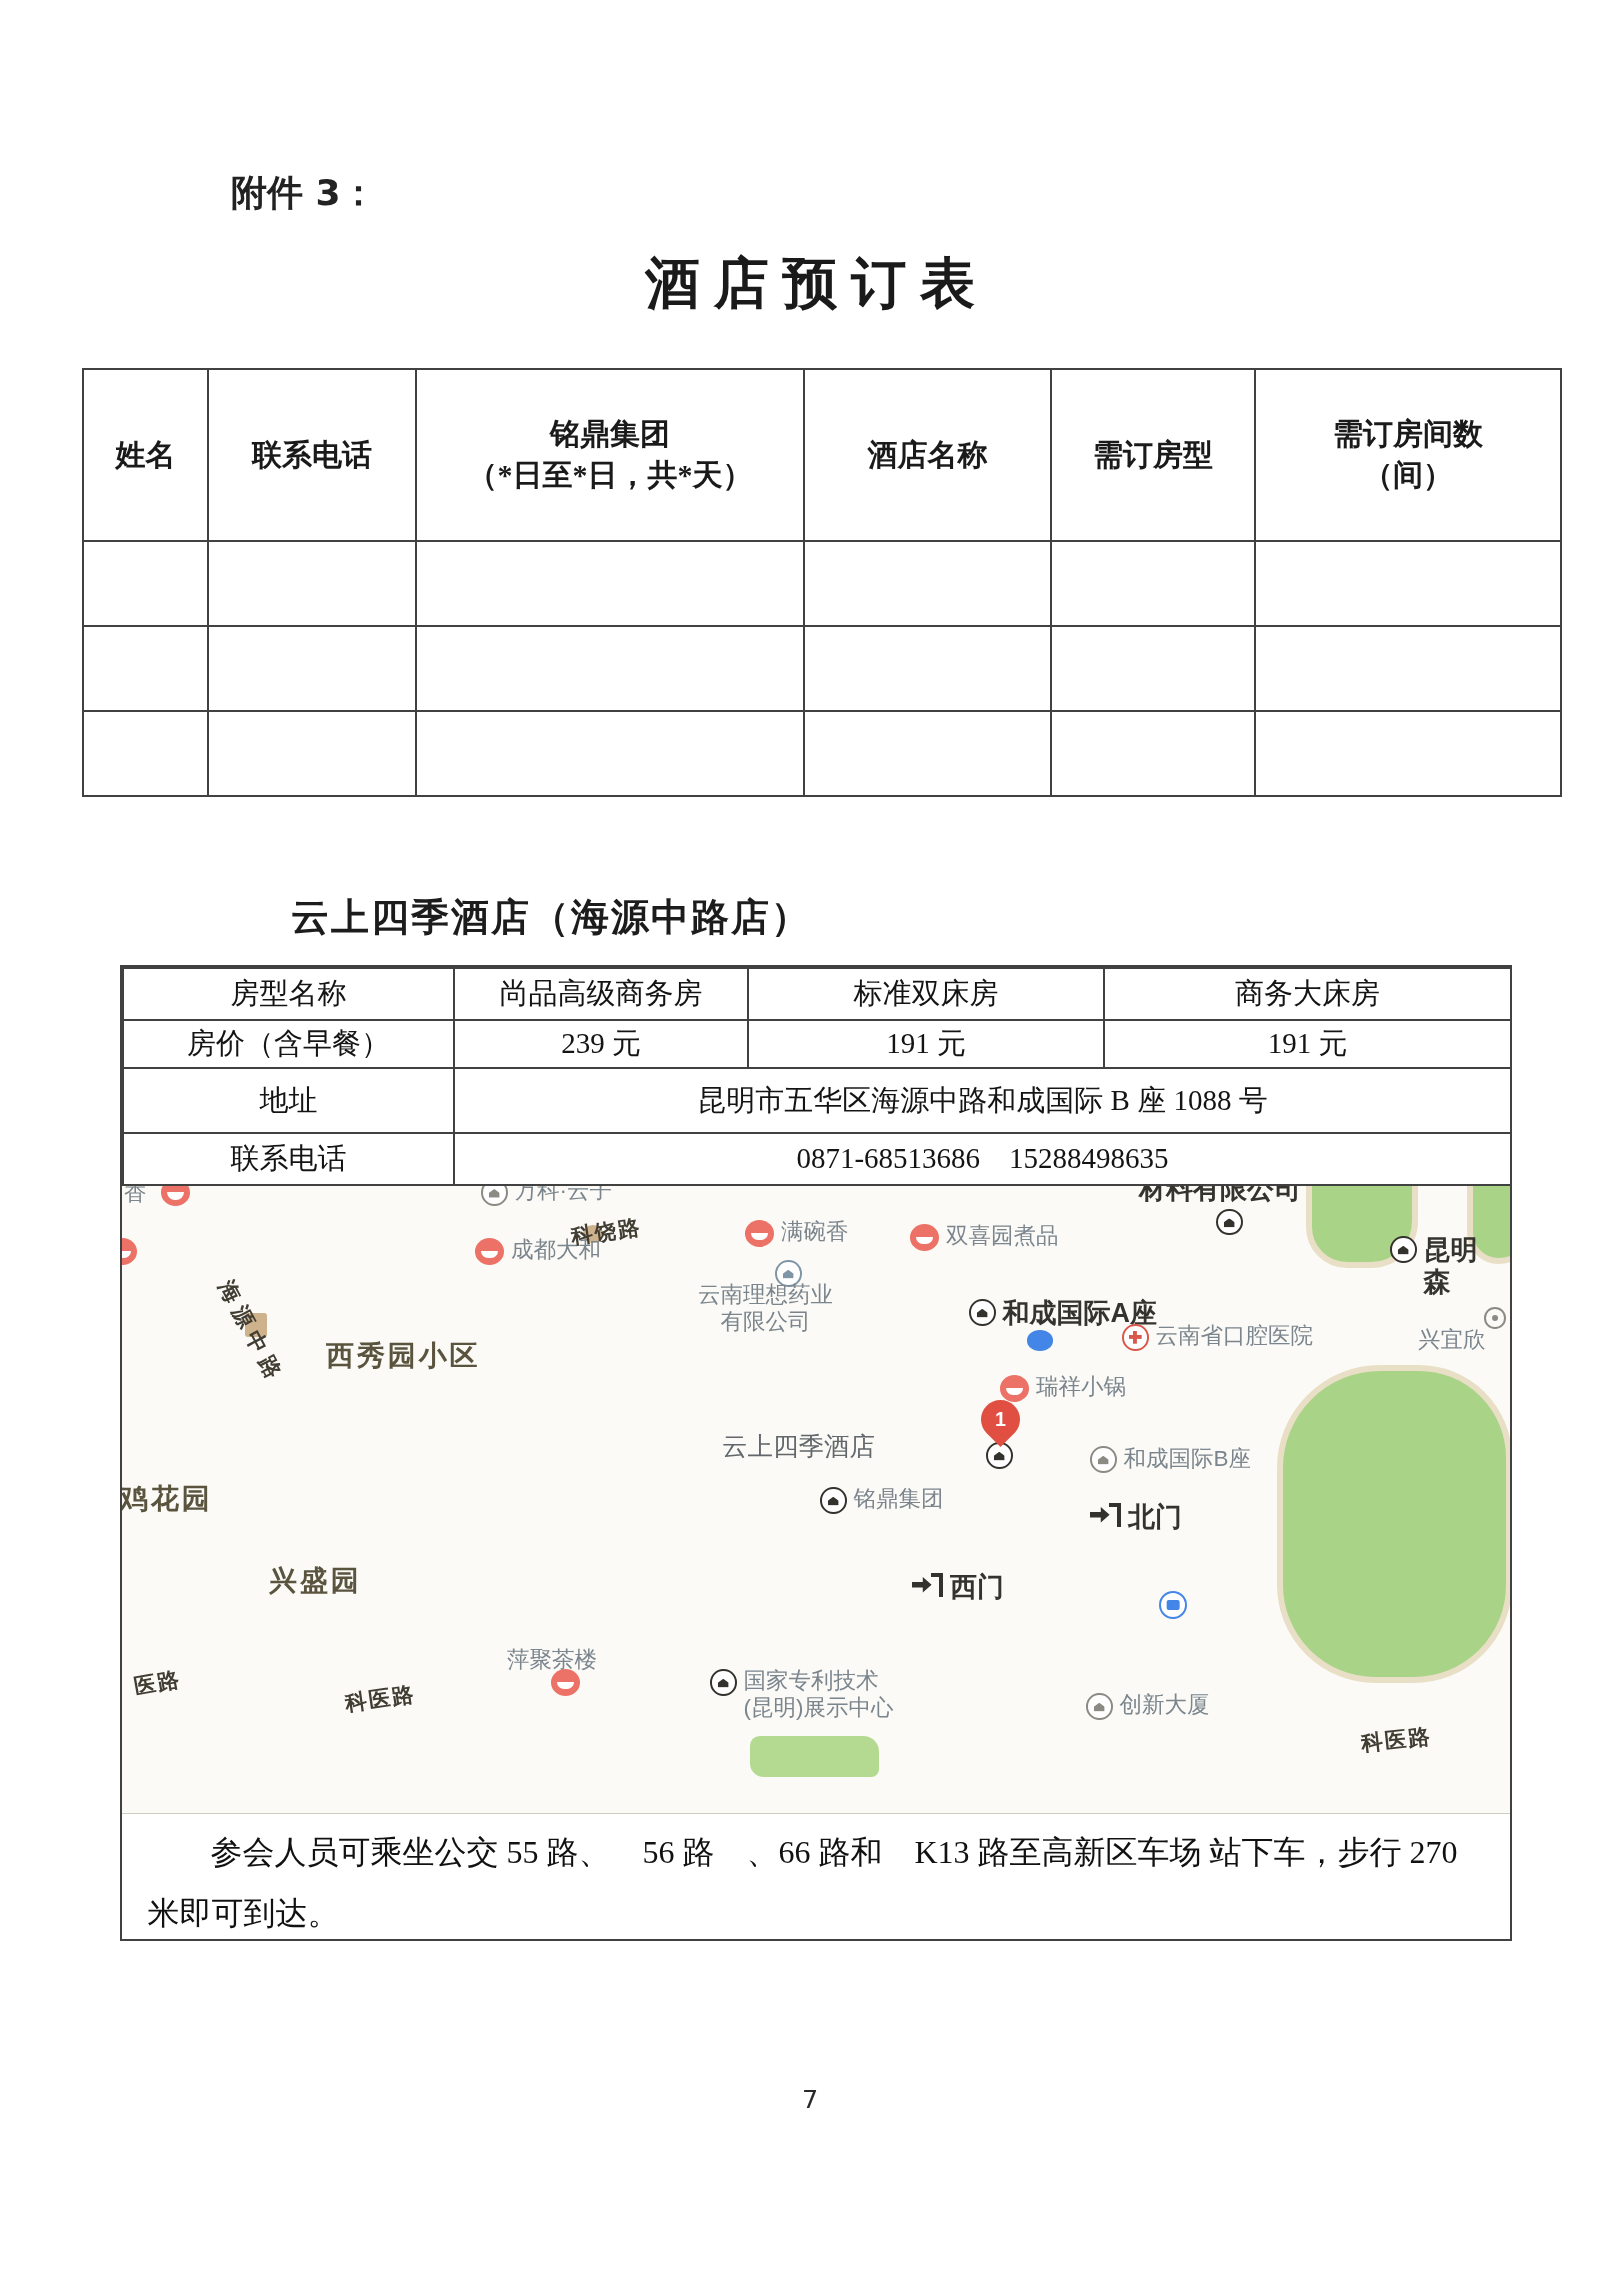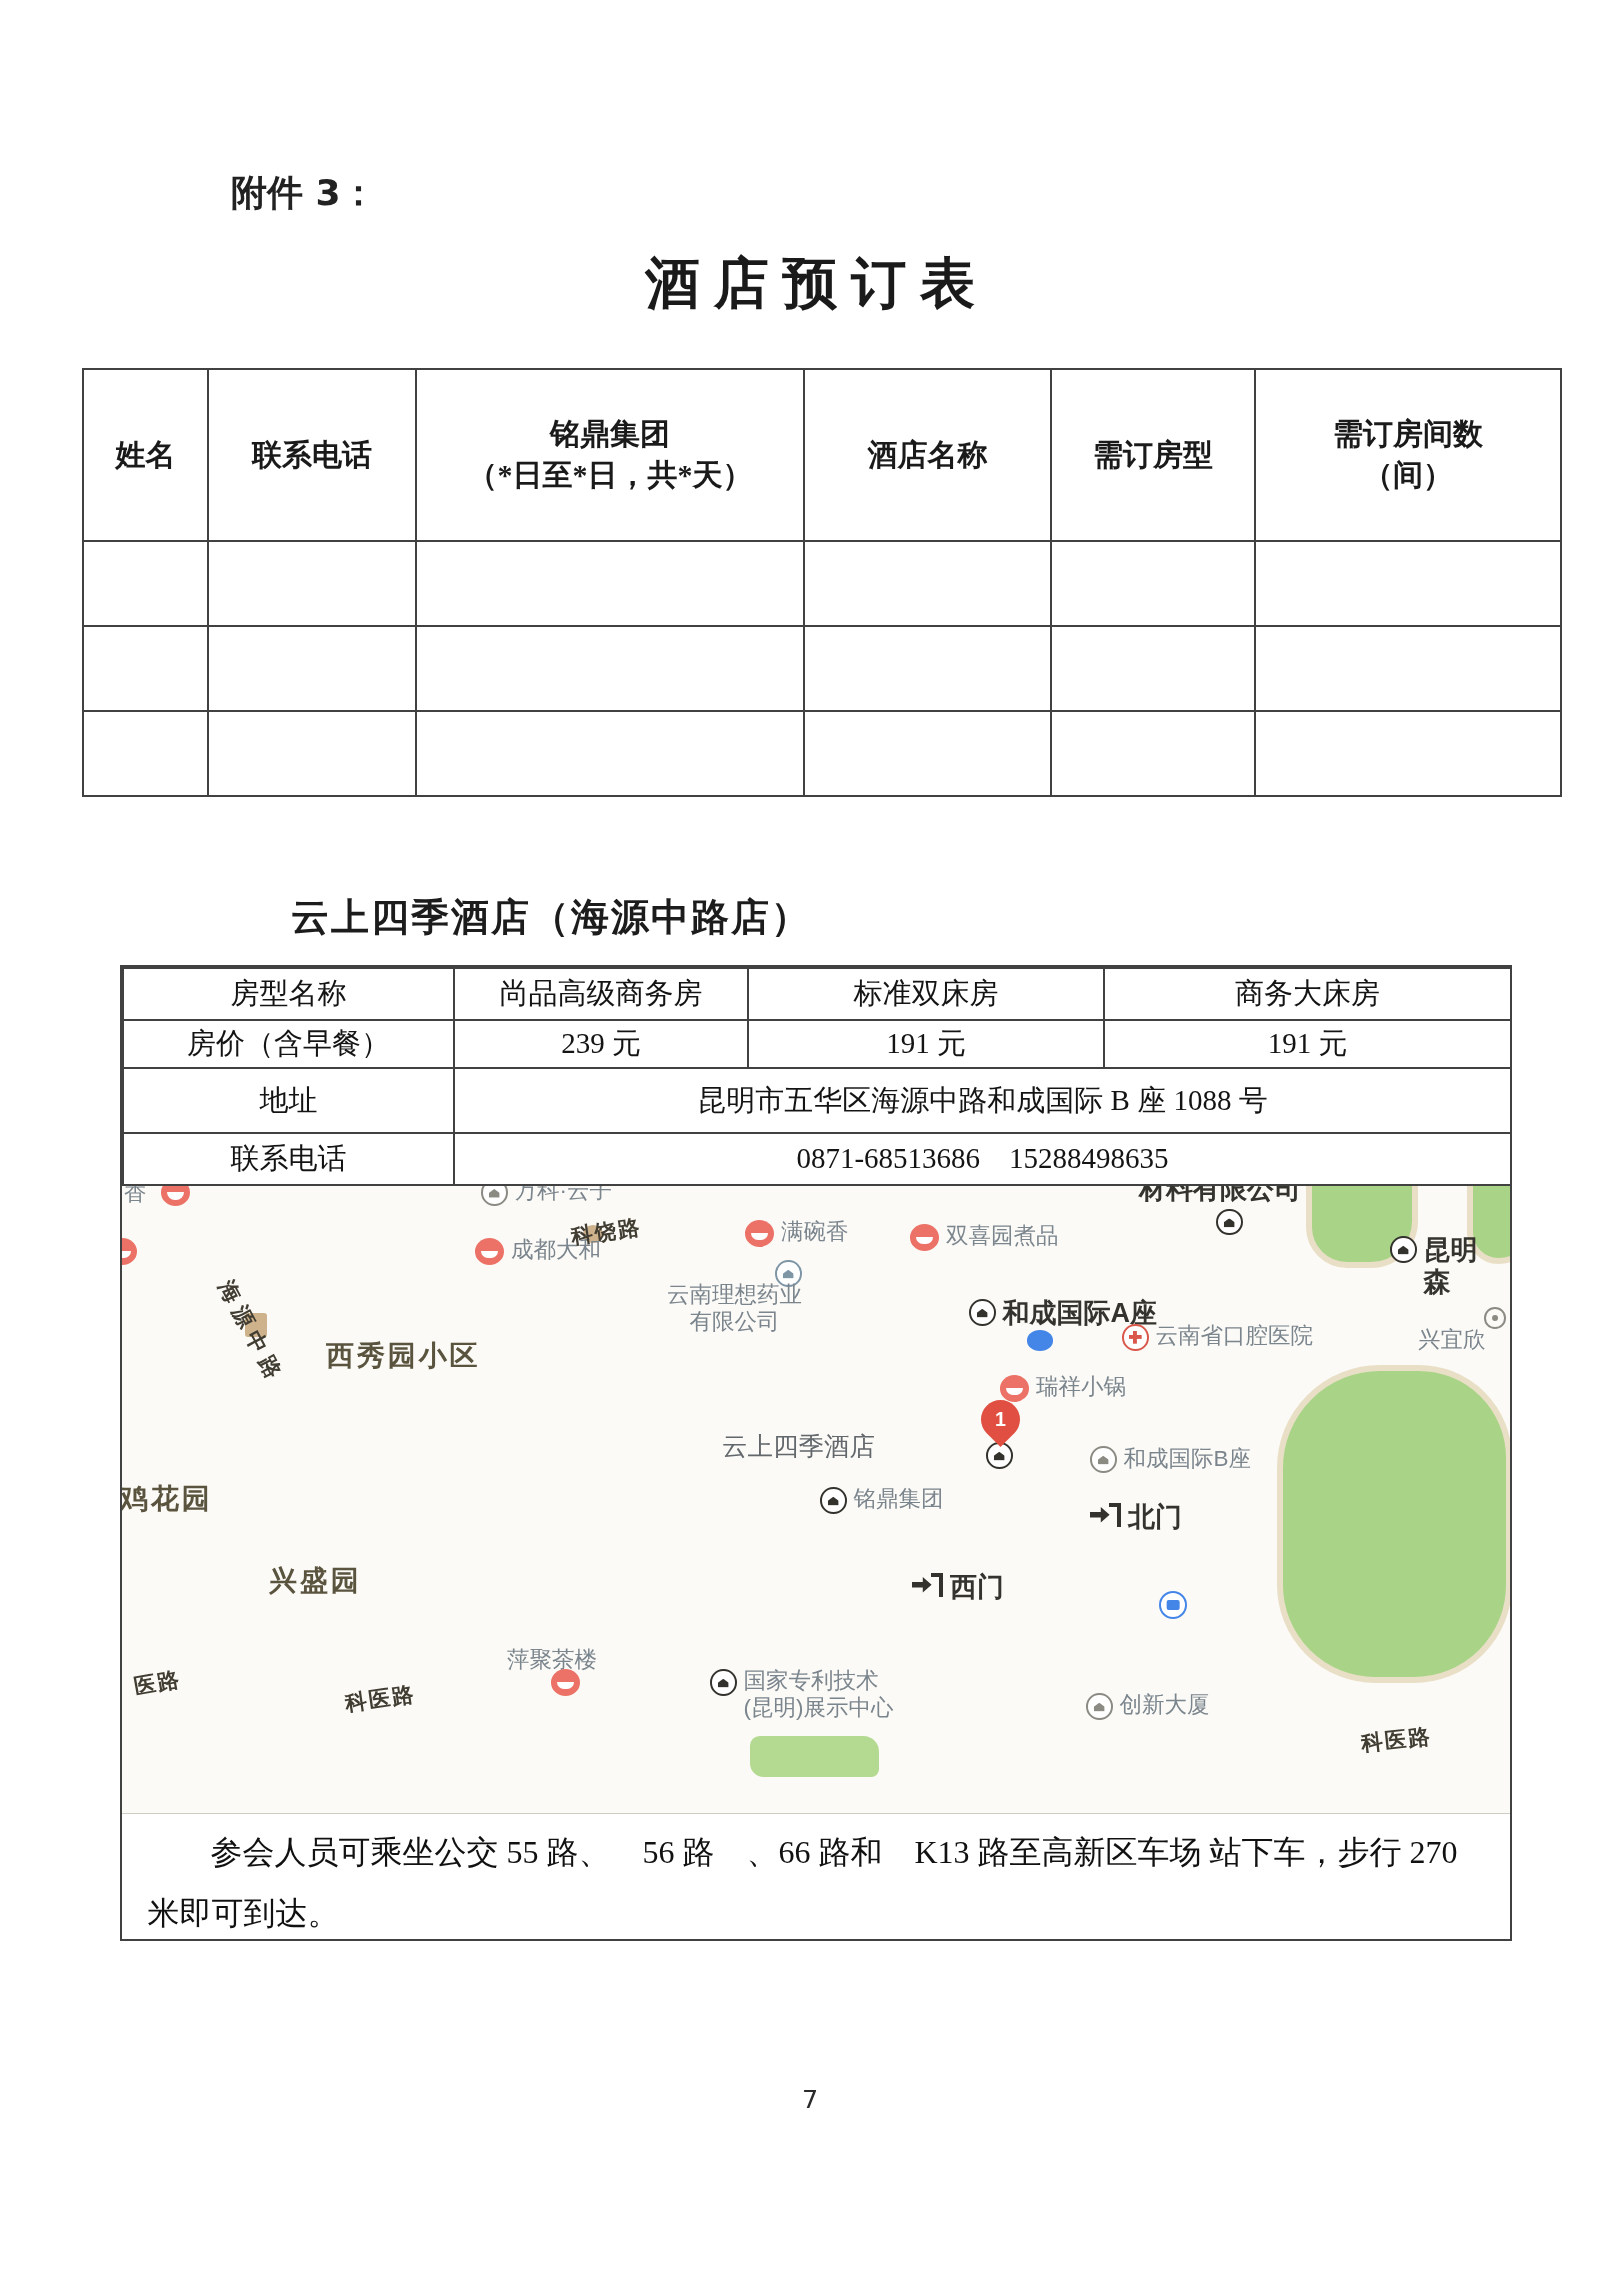--- a/index.html
+++ b/index.html
@@ -230,21 +230,21 @@
         <div class="poi  " style="left: -13.7px; top: 51px;"><span class="micon icon-red"></span></div>
         <div class="poi k-gname " style="left: 353px; top: 51px;"><span class="micon icon-red"></span><span class="ptext">成都大和</span></div>
         <div class="poi k-road " style="left: 449px; top: 33px; transform: rotate(-8deg);"><span class="ptext">科饶路</span></div>
         <div class="poi k-gname " style="left: 623px; top: 33px;"><span class="micon icon-red"></span><span class="ptext">满碗香</span></div>
         <div class="poi k-dark " style="left: 1017px; top: -11.8px;"><span class="ptext">材料有限公司</span></div>
         <div class="poi  " style="left: 1094px; top: 21.6px;"><span class="micon icon-dark-badge"></span></div>
         <div class="poi k-gname " style="left: 788px; top: 37px;"><span class="micon icon-red"></span><span class="ptext">双喜园煮品</span></div>
         <div class="poi k-dark " style="left: 1268px; top: 49px;"><span class="micon icon-dark-badge"></span><span class="ptext">昆明
 森</span></div>
         <div class="poi  " style="left: 653px; top: 73px;"><span class="micon icon-blue-build"></span></div>
-        <div class="poi k-gname t-center" style="left: 545px; top: 96px;"><span class="ptext">云南理想药业
+        <div class="poi k-gname t-center" style="left: 576px; top: 96px;"><span class="ptext">云南理想药业
 有限公司</span></div>
         <div class="poi k-dark " style="left: 847px; top: 112px;"><span class="micon icon-dark-badge"></span><span class="ptext">和成国际A座</span></div>
         <div class="poi  " style="left: 905px; top: 143px;"><span class="micon icon-blue-dot"></span></div>
         <div class="poi k-gname " style="left: 1000px; top: 137px;"><span class="micon icon-red-cross"></span><span class="ptext">云南省口腔医院</span></div>
         <div class="poi  " style="left: 1362px; top: 120px;"><span class="micon icon-target"></span></div>
         <div class="poi k-gname " style="left: 1296px; top: 141px;"><span class="ptext">兴宜欣</span></div>
         <div class="poi k-gname " style="left: 878px; top: 188px;"><span class="micon icon-red"></span><span class="ptext">瑞祥小锅</span></div>
         <div class="poi k-hotel " style="left: 600px; top: 245px;"><span class="ptext">云上四季酒店</span></div>
         <div class="poi  " style="left: 864px; top: 255px;"><span class="micon icon-dark-badge"></span></div>
         <div class="poi k-pin " style="left: 859px; top: 214px;"><span class="ptext">1</span></div>

